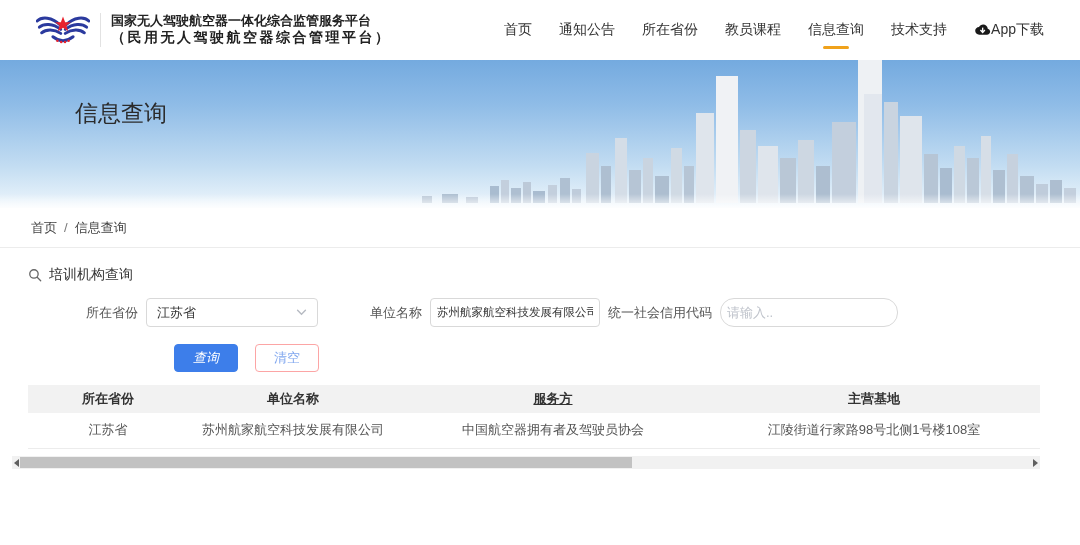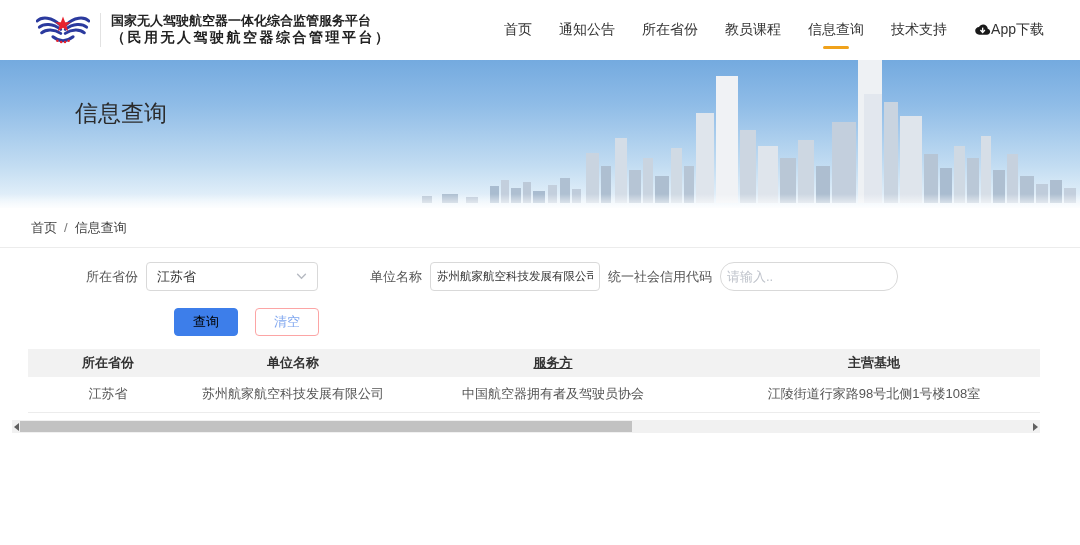--- a/index.html
+++ b/index.html
@@ -53,21 +53,21 @@
   input.ctrl::placeholder { color:#bfc3cb; }
   .w-select { width:172px; margin-left:8px; }
   .w-unit { width:170px; margin-left:8px; font-size:11.5px; padding:0 3px; }
   .w-code { width:178px; margin-left:8px;border-radius:14px; }
   .gap-370 { margin-left:52px; }
   .gap-mid { margin-left:8px; }
 
   .btn-row { margin-top:17px; margin-left:146px; display:flex; gap:17px; }
   .btn { height:28px; min-width:64px; padding:0 18px; border-radius:4px; font-size:13px;
     display:flex; align-items:center; justify-content:center; cursor:pointer; }
-  .btn-primary { background:#3d7eea; color:#000000; border:1px solid #3d7eea; }
+  .btn-primary { background:#3d7eea; color:#ffffff; border:1px solid #3d7eea;font-style:italic; }
   .btn-plain { background:#fff; color:#7fa6ef; border:1px solid #fca5a5; }
 
   
   .result-table { margin-top:13px; width:1012px; border-collapse:collapse; table-layout:fixed; }
   .result-table th { background:#f2f2f2; height:28px; font-size:13px; font-weight:bold; color:#333; text-align:center; }
   .result-table td { height:35px; font-size:13px; color:#555; text-align:center; border-bottom:1px solid #ececec; }
   .c1{width:160px;} .c2{width:210px;} .c3{width:310px;text-decoration:underline;} .c4{width:332px;}
 
   
   .hscroll { position:relative; margin:7px 0 0 -16px; width:1028px; height:13px; background:#f1f1f1; }
@@ -178,20 +178,27 @@
 </div>
 
 <div class="breadcrumb">
   <span class="crumb">首页</span>
   <span class="sep">/</span>
   <span>信息查询</span>
 </div>
 
 <div class="content">
 
+  <div class="section-title">
+    <svg class="search-icon" viewBox="0 0 16 16">
+      <circle cx="6.8" cy="6.8" r="4.8" fill="none" stroke="#666" stroke-width="1.5"></circle>
+      <line x1="10.5" y1="10.5" x2="14.5" y2="14.5" stroke="#666" stroke-width="1.5" stroke-linecap="round"></line>
+    </svg>
+    <span>培训机构查询</span>
+  </div>
 
   <div class="form-row">
     <div class="f-label">所在省份</div>
     <div class="ctrl select w-select">
       <span class="val">江苏省</span>
       <svg class="chev" viewBox="0 0 12 8">
         <polyline points="1.5,1.5 6,6 10.5,1.5" fill="none" stroke="#b6bac2" stroke-width="1.6" stroke-linecap="round"></polyline>
       </svg>
     </div>
 

